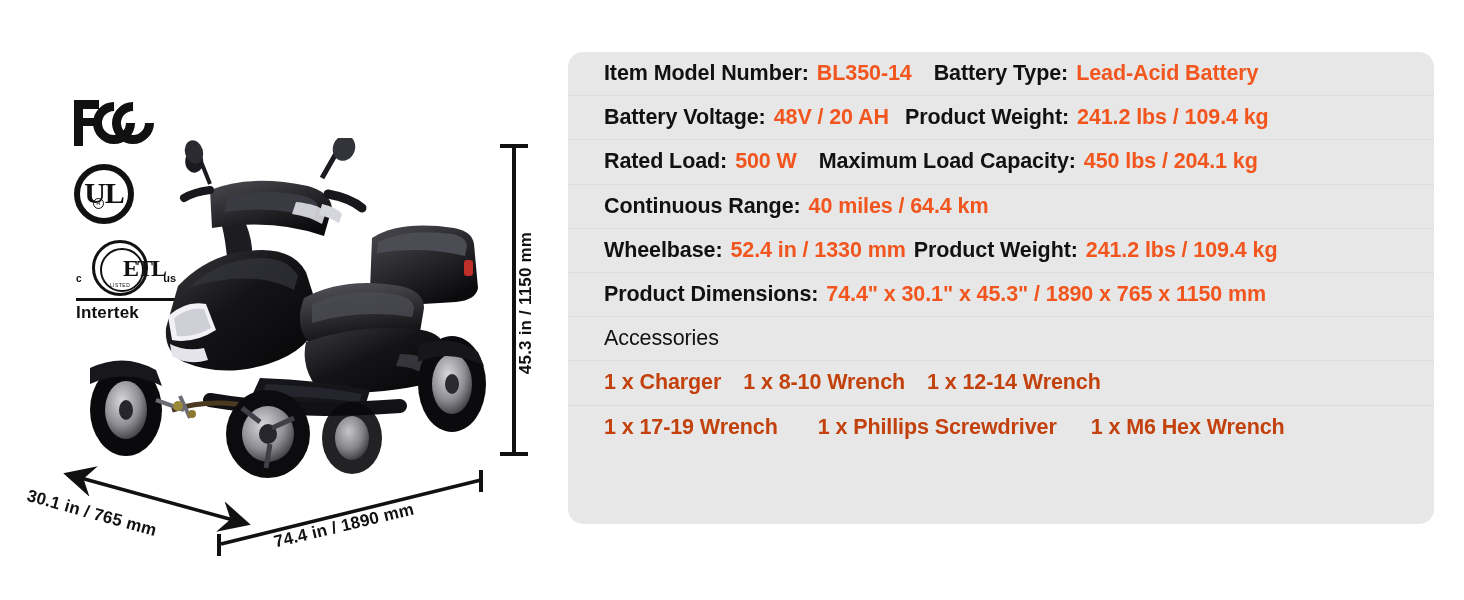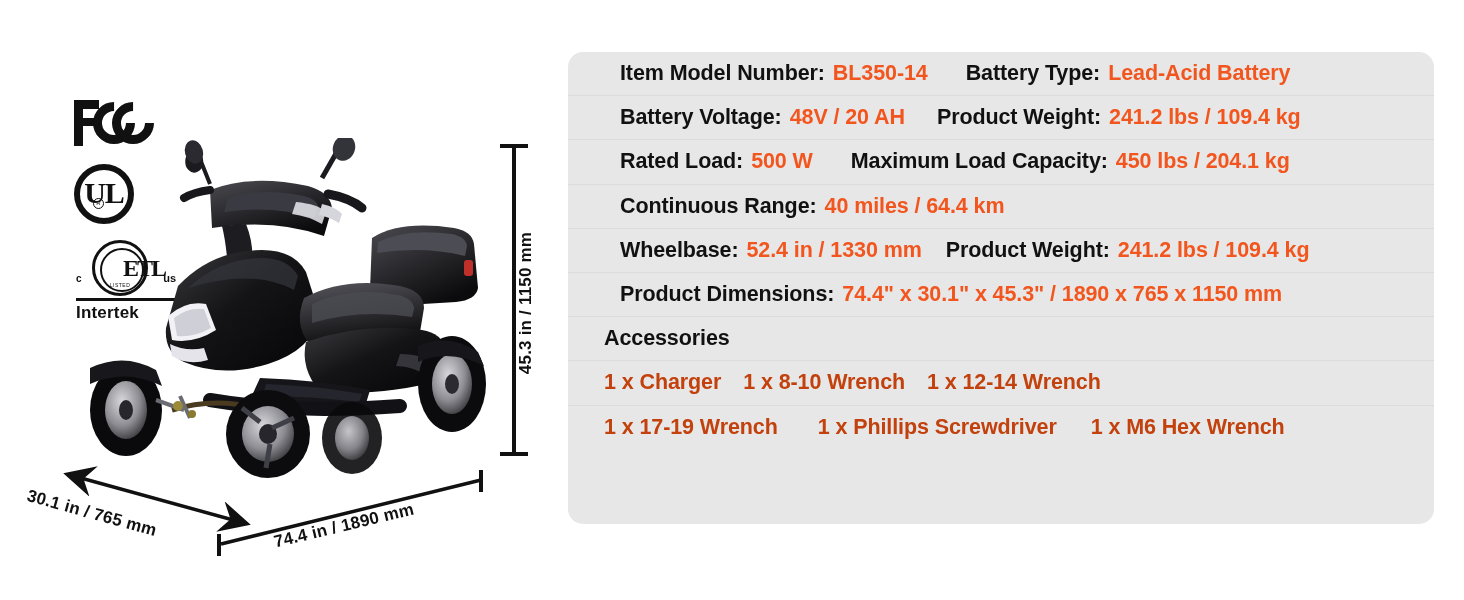--- a/index.html
+++ b/index.html
@@ -213,26 +213,26 @@
     align-items: center;
     padding: 0 0 0 36px;
     box-sizing: border-box;
     border-bottom: 1px solid #dcdcdc;
     font-size: 21.5px;
     font-weight: bold;
     letter-spacing: -0.1px;
     white-space: nowrap;
   }
   .spec-row:last-child { border-bottom: none; }
-  .spec-row .lbl { color: #111; margin-left: 16px; }
+  .spec-row .lbl { color: #111; }
   .spec-row .val { color: #f2561e; }
   .gap-sm { display: inline-block; width: 8px; }
   .gap-md { display: inline-block; width: 16px; }
   .gap-lg { display: inline-block; width: 22px; }
-  .acc-label { color: #111; font-weight: bold; }
+  .acc-label { color: #111; font-weight: normal; }
   .acc-row { color: #c2410c; font-weight: bold; }
 </style>
 </head>
 <body>
 
 <div id="page">
 
   <div id="product-area">
 
     <div class="cert-stack">

